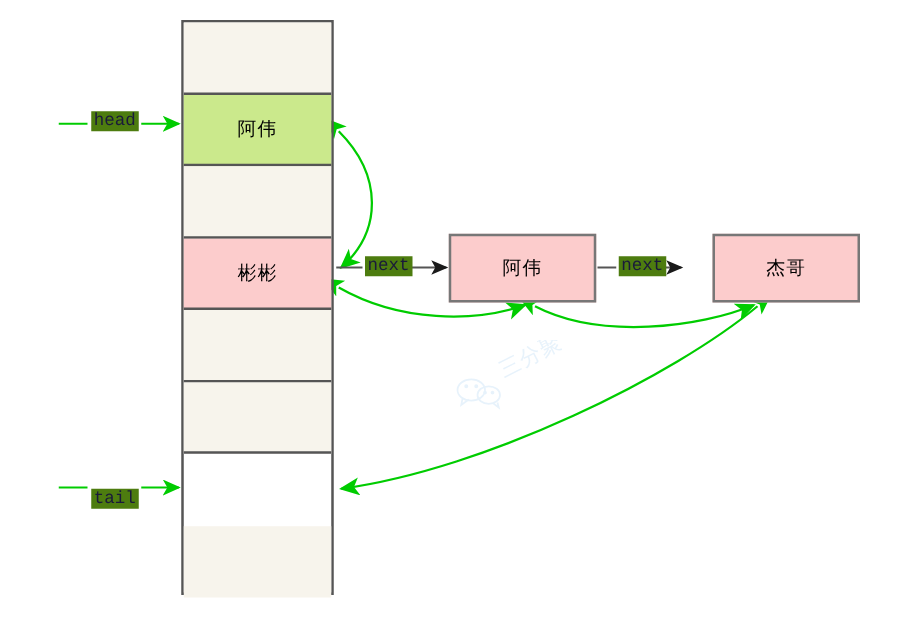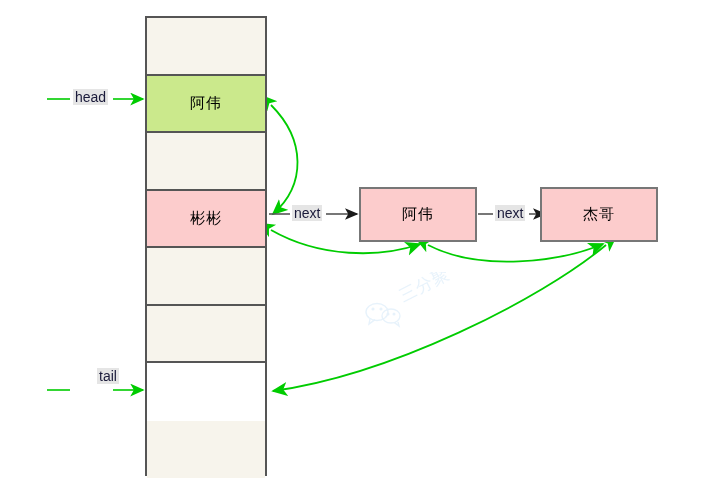--- a/index.html
+++ b/index.html
@@ -58,34 +58,34 @@
     border: 2px solid #777777;
     box-sizing: border-box;
     display: flex;
     align-items: center;
     justify-content: center;
     font-size: 15px;
     color: #000000;
     letter-spacing: 1px;
   }
   #node-awei { left: 359px; top: 187px; }
-  #node-jiege { left: 540px; top: 187px; }
+  #node-jiege { left: 570px; top: 187px; }
 
   
   .lbl {
     position: absolute;
-    font-family: Liberation Sans, sans-serif;
+    font-family: Liberation Mono, monospace;
     font-size: 14px;
     color: #1a1a3a;
     white-space: nowrap;
-    background: #e5e5e5;
+    background: #4d7c0f;
     padding: 0 2px;
   }
   #label-head { left: 73px; top: 89px; }
-  #label-tail { left: 73px; top: 368px; margin-left: 24px; }
+  #label-tail { left: 73px; top: 391px; }
   #label-next-1 { left: 292px; top: 205px; }
   #label-next-2 { left: 495px; top: 205px; }
 
   
   #watermark {
     position: absolute;
     left: 355px;
     top: 272px;
     width: 110px;
     height: 60px;

